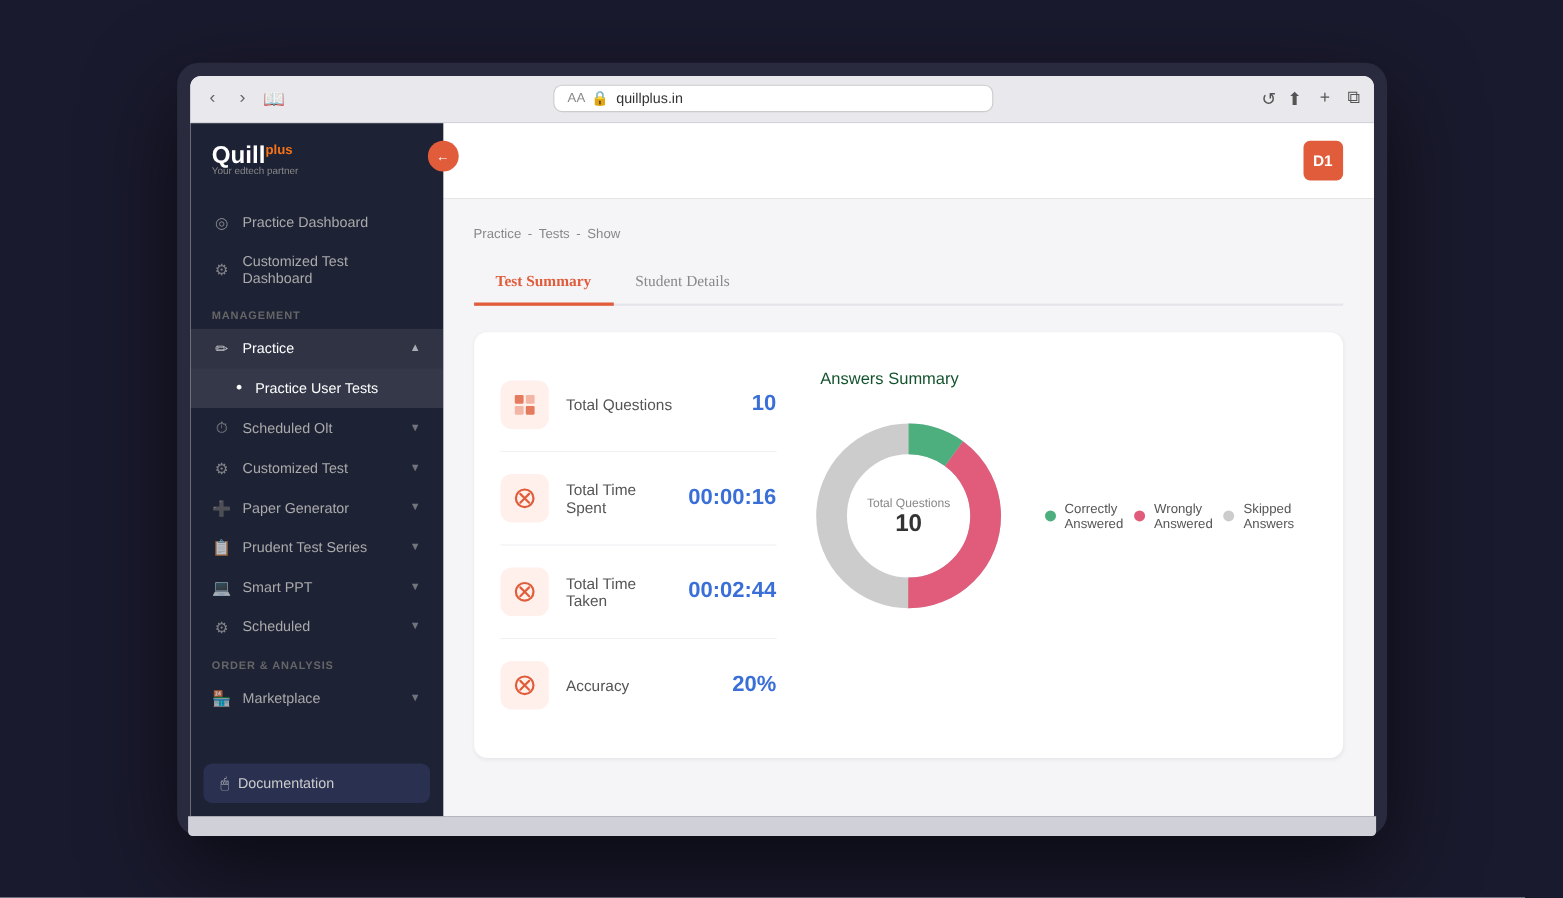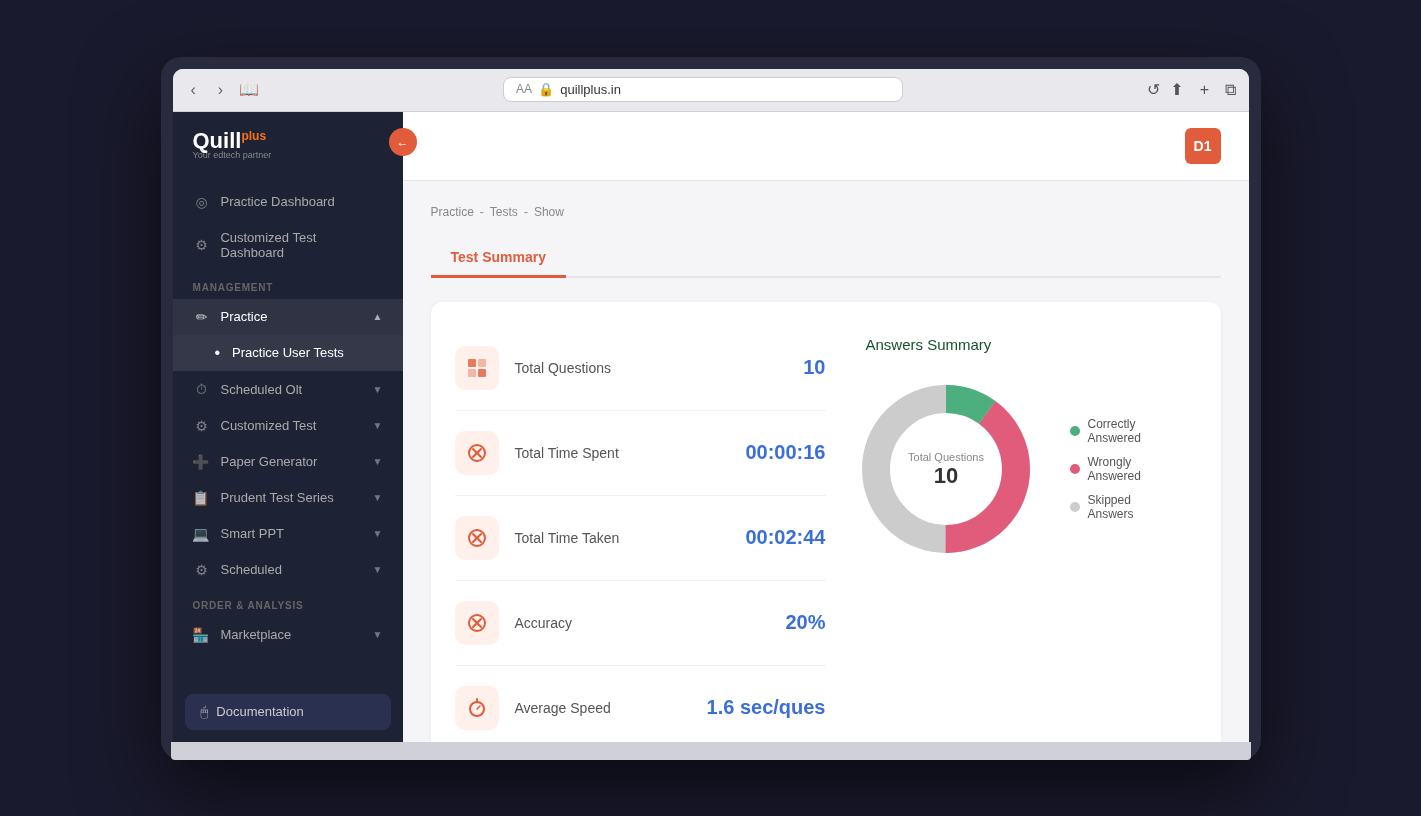--- a/index.html
+++ b/index.html
@@ -249,20 +249,21 @@
       align-items: center;
       margin-bottom: 20px;
     }
 
     .breadcrumb span { cursor: pointer; }
 
     .tabs-bar {
       display: flex;
       border-bottom: 2px solid #e5e5ea;
       margin-bottom: 24px;
+      font-family: Liberation Serif, serif;
     }
 
     .tab {
       padding: 10px 20px;
       font-size: 14px;
       cursor: pointer;
       color: #888;
       border-bottom: 3px solid transparent;
       margin-bottom: -2px;
       transition: color 0.2s;
@@ -350,21 +351,20 @@
       gap: 24px;
     }
 
     .donut-svg {
       width: 200px;
       height: 200px;
     }
 
     .legend {
       display: flex;
-      flex-direction: column;
       gap: 10px;
     }
 
     .legend-item {
       display: flex;
       align-items: center;
       gap: 8px;
       font-size: 12px;
       color: #555;
     }
@@ -500,20 +500,21 @@
           <div class="breadcrumb">
             <span>Practice</span>
             <span>-</span>
             <span>Tests</span>
             <span>-</span>
             <span>Show</span>
           </div>
 
           <div class="tabs-bar">
             <div class="tab active">Test Summary</div>
+            <div class="tab">Student Details</div>
           </div>
 
           <div class="content-card">
             <div class="results-grid">
 
               <div class="stats-list">
 
                 <div class="stat-row">
                   <div class="stat-icon" style="background:#fff0ec;">
                     <svg width="24" height="24" viewBox="0 0 24 24">
@@ -556,31 +557,20 @@
                     <svg width="24" height="24" viewBox="0 0 24 24">
                       <circle cx="12" cy="12" r="8" fill="none" stroke="#e05c3a" stroke-width="2"></circle>
                       <path d="M8 8 L12 12 L16 8" fill="none" stroke="#e05c3a" stroke-width="2" stroke-linecap="round"></path>
                       <path d="M8 16 L12 12 L16 16" fill="none" stroke="#e05c3a" stroke-width="2" stroke-linecap="round"></path>
                     </svg>
                   </div>
                   <span class="stat-label">Accuracy</span>
                   <span class="stat-value">20%</span>
                 </div>
 
-                <div class="stat-row">
-                  <div class="stat-icon" style="background:#fff0ec;">
-                    <svg width="24" height="24" viewBox="0 0 24 24">
-                      <circle cx="12" cy="13" r="7" fill="none" stroke="#e05c3a" stroke-width="2"></circle>
-                      <path d="M12 6 L12 3" stroke="#e05c3a" stroke-width="2" stroke-linecap="round"></path>
-                      <path d="M12 13 L15 10" stroke="#e05c3a" stroke-width="1.5" stroke-linecap="round"></path>
-                    </svg>
-                  </div>
-                  <span class="stat-label">Average Speed</span>
-                  <span class="stat-value">1.6 sec/ques</span>
-                </div>
 
               </div>
 
               <div class="chart-section">
                 <div class="chart-title">Answers Summary</div>
                 <div class="chart-container">
                   <div style="position:relative; width:200px; height:200px;">
                     <svg class="donut-svg" viewBox="0 0 200 200">
 
                       <circle cx="100" cy="100" r="70" fill="none" stroke="#cccccc" stroke-width="28"></circle>

